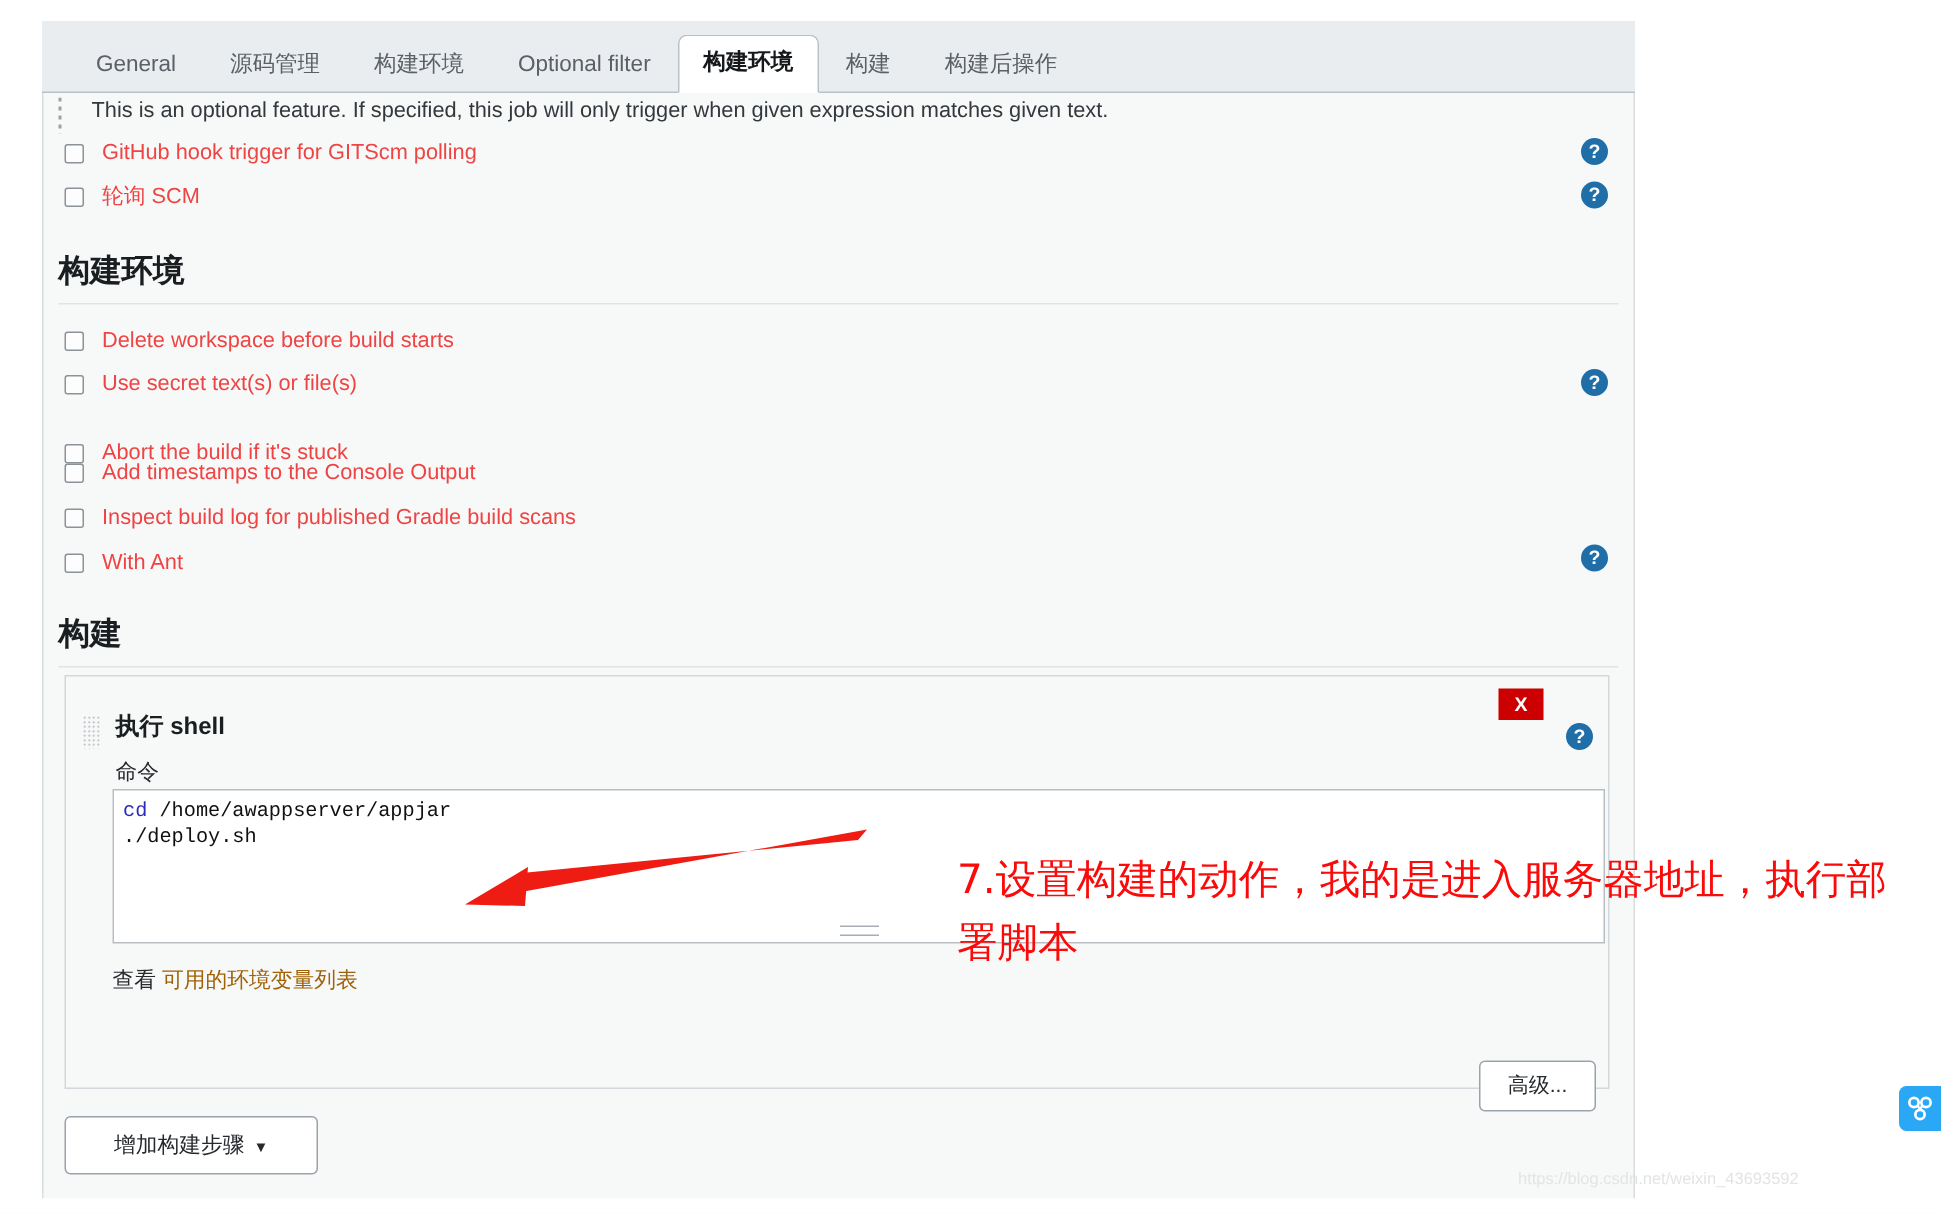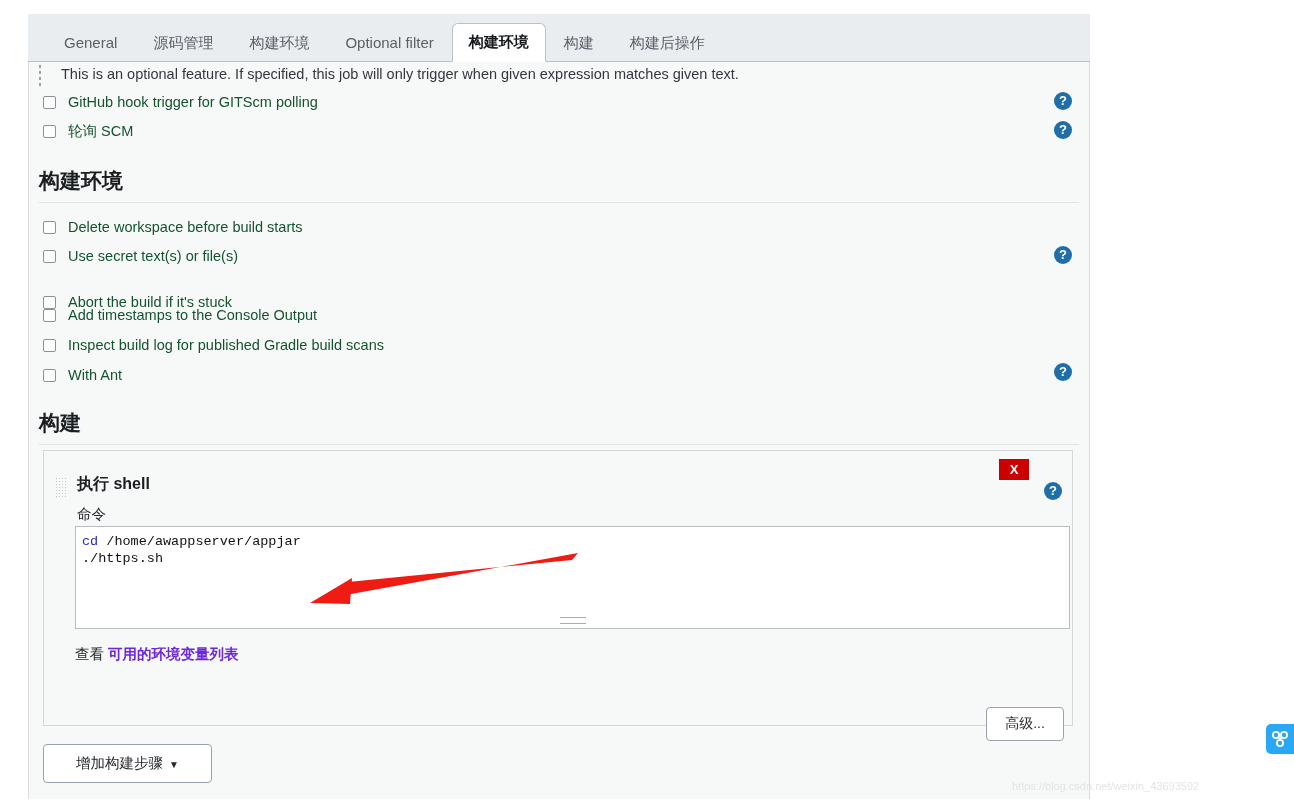--- a/index.html
+++ b/index.html
@@ -98,21 +98,21 @@
     border: 1px solid #8b9298;
     border-radius: 2px;
     background: #fdfdfd;
     box-sizing: border-box;
     margin-right: 12px;
     flex: none;
     cursor: pointer;
   }
   .chk-label {
     font-size: 14.5px;
-    color: #14532d;
+    color: #ef4444;
     white-space: nowrap;
     line-height: 16px;
   }
 
   .help {
     position: absolute;
     width: 18px;
     height: 18px;
     border-radius: 50%;
     background: #1f6ea8;
@@ -227,21 +227,21 @@
   }
 
   .envlink {
     position: absolute;
     left: 31px;
     top: 194px;
     font-size: 14.5px;
     line-height: 18px;
   }
   .envlink .plain { color: #26292d; }
-  .envlink .lnk { color: #6d28d9; cursor: pointer; font-weight: bold; }
+  .envlink .lnk { color: #a16207; cursor: pointer; }
 
   .adv-btn {
     position: absolute;
     left: 942px;
     top: 240px;
     min-width: 78px;
     padding: 7px 14px;
     background: #ffffff;
     border: 1px solid #9aa3ab;
     border-radius: 4px;
@@ -400,21 +400,21 @@
     <div class="stepbox">
       <div class="drag-handle"></div>
       <div class="step-title">执行 shell</div>
       <div class="xbtn">X</div>
       <div class="help" style="left:1000px; top:31px;">?</div>
 
       <div class="cmd-label">命令</div>
 
       <div class="cmd-area">
         <div class="cmd-text"><span class="kw">cd</span><span> /home/awappserver/appjar</span>
-<span>./https.sh</span></div>
+<span>./deploy.sh</span></div>
         <div class="grip"></div>
       </div>
 
       <div class="envlink">
         <span class="plain">查看</span>
         <span class="lnk">可用的环境变量列表</span>
       </div>
 
       <div class="adv-btn">高级...</div>
     </div>
@@ -424,20 +424,21 @@
     </div>
 
     <div class="bottom-cut">构建后操作</div>
   </div>
 
   <svg class="arrow-svg" width="290" height="70" viewBox="0 0 290 70">
     <polygon points="278,5 40,48 48,34 272,12" fill="#ee1c12"></polygon>
     <polygon points="10,55 52,30 50,56" fill="#ee1c12"></polygon>
   </svg>
 
+  <div class="anno-text">7.设置构建的动作，我的是进入服务器地址，执行部署脚本</div>
 
   <div class="float-widget">
     <svg width="28" height="30" viewBox="0 0 28 30">
       <circle cx="10" cy="11" r="3.1" fill="none" stroke="#ffffff" stroke-width="1.8"></circle>
       <circle cx="18" cy="11" r="3.1" fill="none" stroke="#ffffff" stroke-width="1.8"></circle>
       <circle cx="14" cy="19" r="3.1" fill="none" stroke="#ffffff" stroke-width="1.8"></circle>
       <line x1="12.6" y1="13.2" x2="14" y2="15.9" stroke="#ffffff" stroke-width="1.6"></line>
       <line x1="15.4" y1="13.2" x2="14" y2="15.9" stroke="#ffffff" stroke-width="1.6"></line>
     </svg>
   </div>

